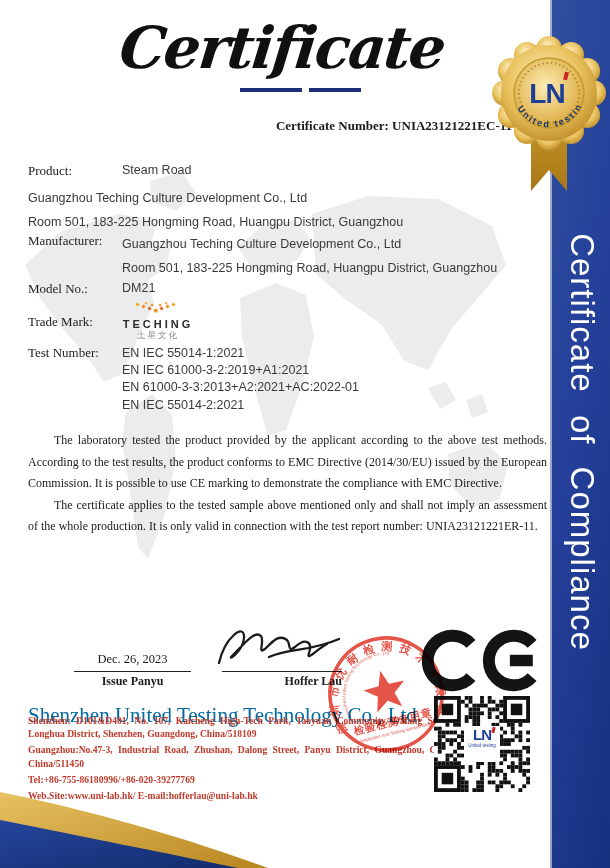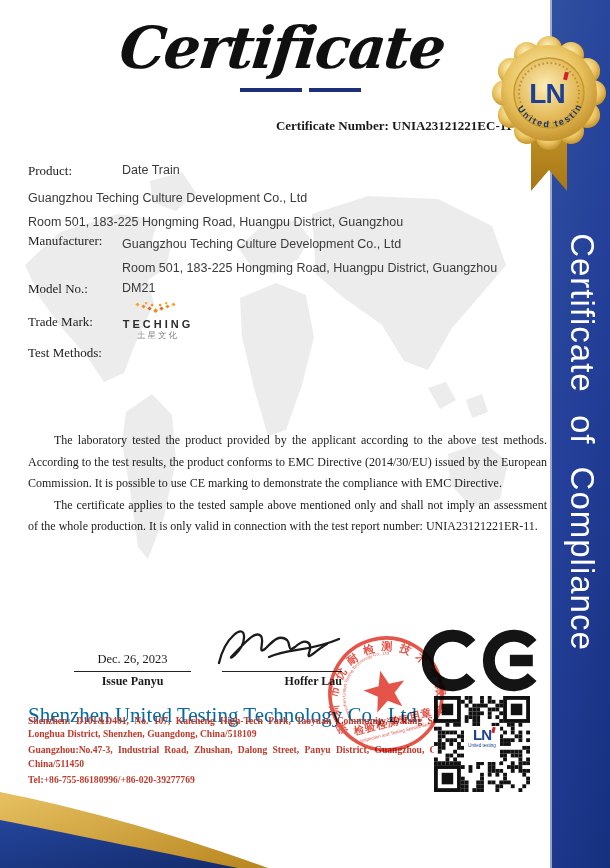--- a/index.html
+++ b/index.html
@@ -105,21 +105,21 @@
   <div id="band-text">Certificate of Compliance</div>
 
   <div id="title">Certificate</div>
   <div id="underline1" class="title-underline"></div>
   <div id="underline2" class="title-underline"></div>
   <div id="cert-number">Certificate Number: UNIA23121221EC-11</div>
 
   <div class="drow" id="row-product" style="top:163px;">
     <div class="dlabel">Product:</div>
     <div class="dvals">
-        <div>Date Train</div>
+        <div>Steam Road</div>
       </div>
   </div>
   <div class="drow" id="row-applicant" style="top:187px;">
     <div class="dvals">
       <div>Guangzhou Teching Culture Development Co., Ltd</div>
       <div>Room 501, 183-225 Hongming Road, Huangpu District, Guangzhou</div>
     </div>
   </div>
   <div class="drow" id="row-manufacturer" style="top:233px;">
     <div class="dlabel">Manufacturer:</div>
@@ -150,21 +150,27 @@
         <rect x="15" y="0" width="2.2" height="2.2" transform="rotate(45 16.1 1.1)" fill="#f6a623"></rect>
         <rect x="21" y="2" width="2.2" height="2.2" transform="rotate(45 22.1 3.1)"></rect>
         <rect x="29" y="2" width="2.2" height="2.2" transform="rotate(45 30.1 3.1)"></rect>
         <rect x="35" y="0" width="2.2" height="2.2" transform="rotate(45 36.1 1.1)" fill="#f6a623"></rect>
       </g>
     </svg>
     <div id="tm-name">TECHING</div>
     <div id="tm-sub">土星文化</div>
   </div>
   <div class="drow" id="row-testmethods" style="top:345px;">
-    <div class="dlabel">Test Methods:</div>
+    <div class="dlabel">Test Number:</div>
+    <div class="dvals">
+      <div>EN IEC 55014-1:2021</div>
+      <div>EN IEC 61000-3-2:2019+A1:2021</div>
+      <div>EN 61000-3-3:2013+A2:2021+AC:2022-01</div>
+      <div>EN IEC 55014-2:2021</div>
+    </div>
   </div>
 
   <div id="body-text">
     <p>The laboratory tested the product provided by the applicant according to the above test methods. According to the test results, the product conforms to EMC Directive (2014/30/EU) issued by the European Commission. It is possible to use CE marking to demonstrate the compliance with EMC Directive.</p>
     <p>The certificate applies to the tested sample above mentioned only and shall not imply an assessment of the whole production. It is only valid in connection with the test report number: UNIA23121221ER-11.</p>
   </div>
 
   <div id="issue-date-value">Dec. 26, 2023</div>
   <div id="date-line" class="sig-line"></div>
   <div id="issue-date-label">Issue Panyu</div>
@@ -175,20 +181,21 @@
     </g>
   </svg>
   <div id="sign-line" class="sig-line"></div>
   <div id="signer-name">Hoffer Lau</div>
 
   <div id="company-name">Shenzhen United Testing Technology Co., Ltd.</div>
   <div id="address">
     <div>Shenzhen: D101&amp;D401, No. 107, Kaicheng High-Tech Park, Taoyuan Community, Dalang Sub-District, Longhua District, Shenzhen, Guangdong, China/518109</div>
     <div>Guangzhou:No.47-3, Industrial Road, Zhushan, Dalong Street, Panyu District, Guangzhou, Guangdong, China/511450</div>
     <div>Tel:+86-755-86180996/+86-020-39277769</div>
+    <div>Web.Site:www.uni-lab.hk/ E-mail:hofferlau@uni-lab.hk</div>
   </div>
 
   <svg id="stamp" viewBox="0 0 120 120">
     <defs>
       <path id="arcOuter" d="M 16,90 A 50,50 0 1 1 104,90" fill="none"></path>
       <path id="arcInner" d="M 25,83 A 41,41 0 1 1 95,83" fill="none"></path>
     </defs>
     <circle cx="60" cy="60" r="56" fill="none" stroke="#e03a2c" stroke-width="3.6"></circle>
     <text font-size="11" fill="#e03a2c" letter-spacing="6.5" font-weight="700">
       <textPath href="#arcOuter" startOffset="4">深圳市优耐检测技术有限公司</textPath>

